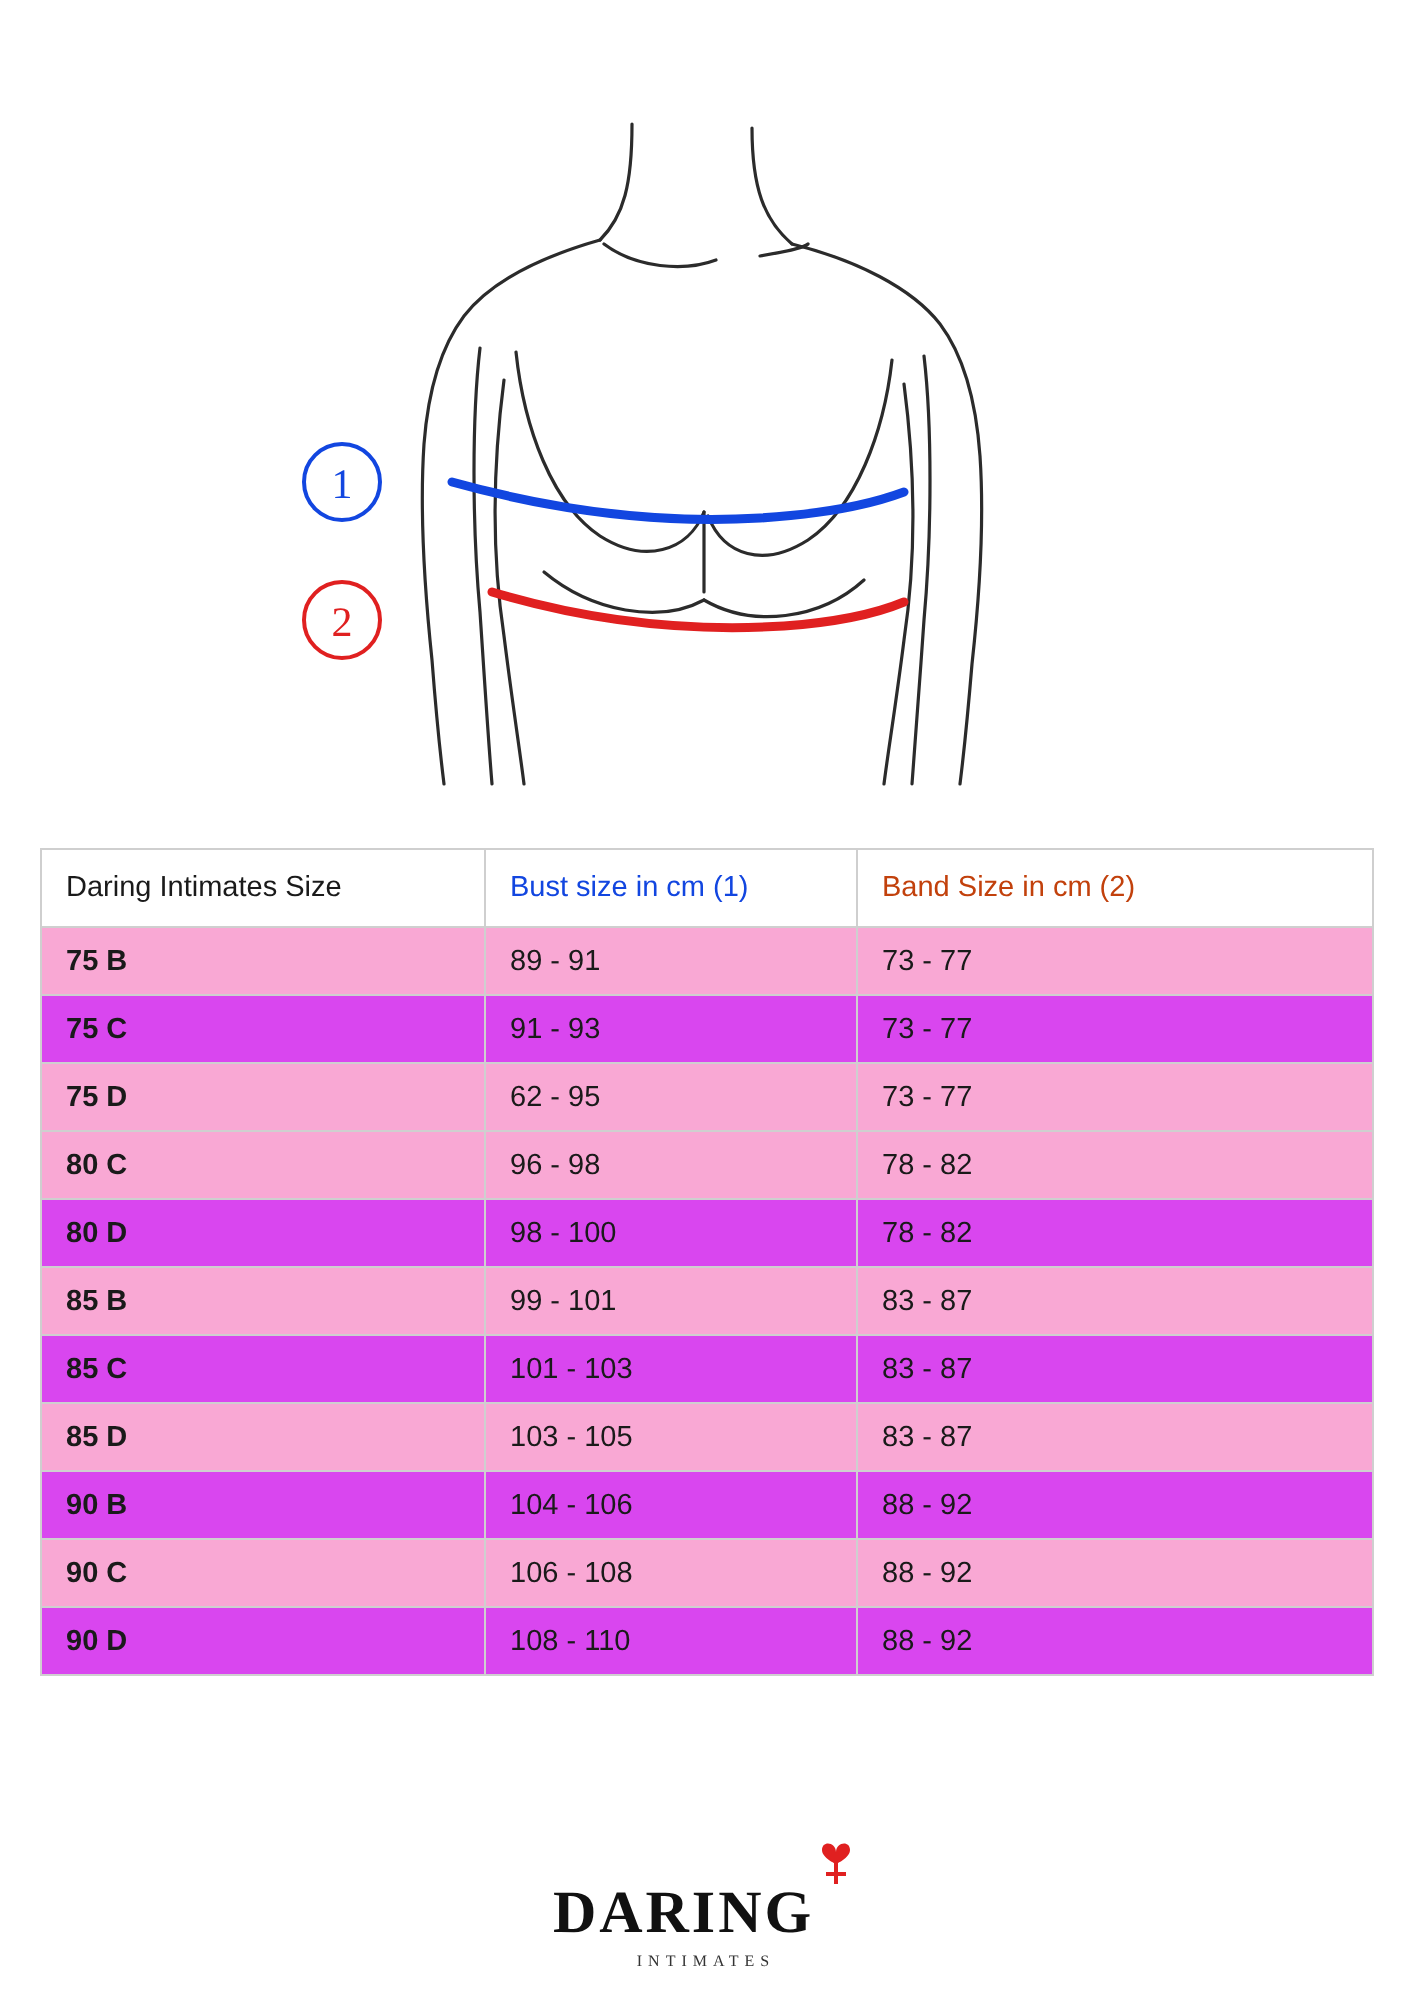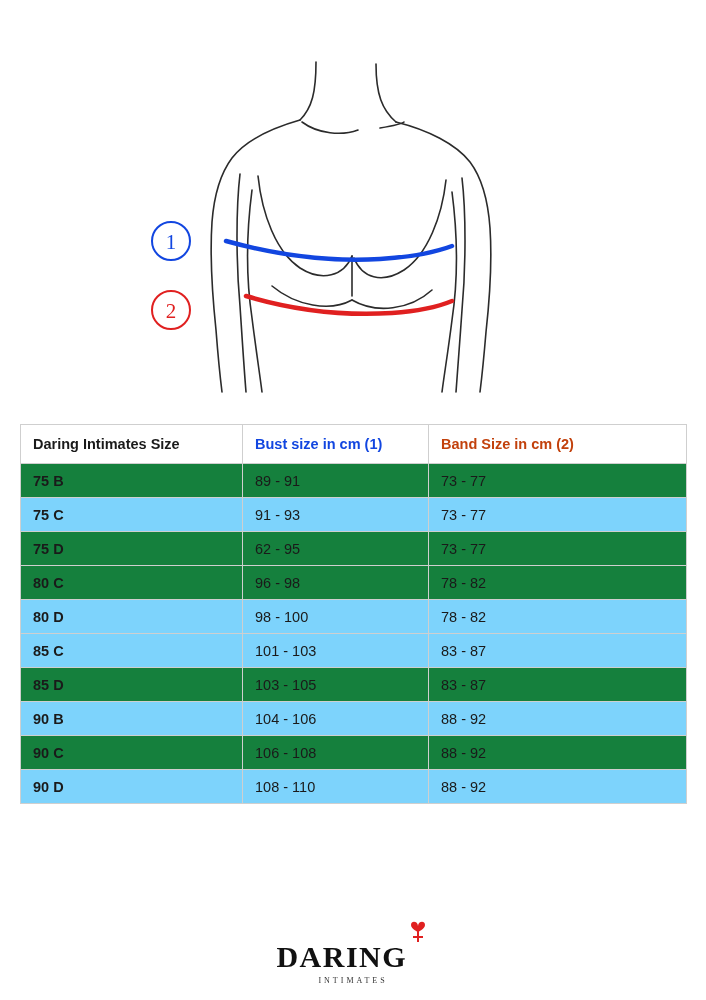--- a/index.html
+++ b/index.html
@@ -48,35 +48,35 @@
   }
   table.size-table td, table.size-table th {
     border: 1px solid #cfcfcf;
     padding: 0 12px;
     height: 33px;
     font-size: 14.5px;
     text-align: left;
     vertical-align: middle;
   }
   table.size-table th {
-    font-weight: bold;
+    font-weight: normal;
     font-size: 14.5px;
     background: #ffffff;
     height: 38px;
   }
   .col-size { width: 222px; }
   .col-bust { width: 186px; }
   .col-band { width: 258px; }
 
   th.head-size { color: #1a1a1a; }
   th.head-bust { color: #1246e0; }
   th.head-band { color: #c2410c; }
 
-  tr.alt td { background: #15803d; }
-  tr.norm td { background: #7dd3fc; }
+  tr.alt td { background: #f9a8d4; }
+  tr.norm td { background: #d946ef; }
 
   td.cell-size { font-weight: bold; }
 
   
   .footer {
     position: absolute;
     left: 0;
     top: 900px;
     width: 706px;
     text-align: center;
@@ -190,20 +190,25 @@
         </tr>
         <tr class="alt">
           <td class="cell-size">80 C</td>
           <td>96 - 98</td>
           <td>78 - 82</td>
         </tr>
         <tr class="norm">
           <td class="cell-size">80 D</td>
           <td>98 - 100</td>
           <td>78 - 82</td>
+        </tr>
+        <tr class="alt">
+          <td class="cell-size">85 B</td>
+          <td>99 - 101</td>
+          <td>83 - 87</td>
         </tr>
         <tr class="norm">
           <td class="cell-size">85 C</td>
           <td>101 - 103</td>
           <td>83 - 87</td>
         </tr>
         <tr class="alt">
           <td class="cell-size">85 D</td>
           <td>103 - 105</td>
           <td>83 - 87</td>

